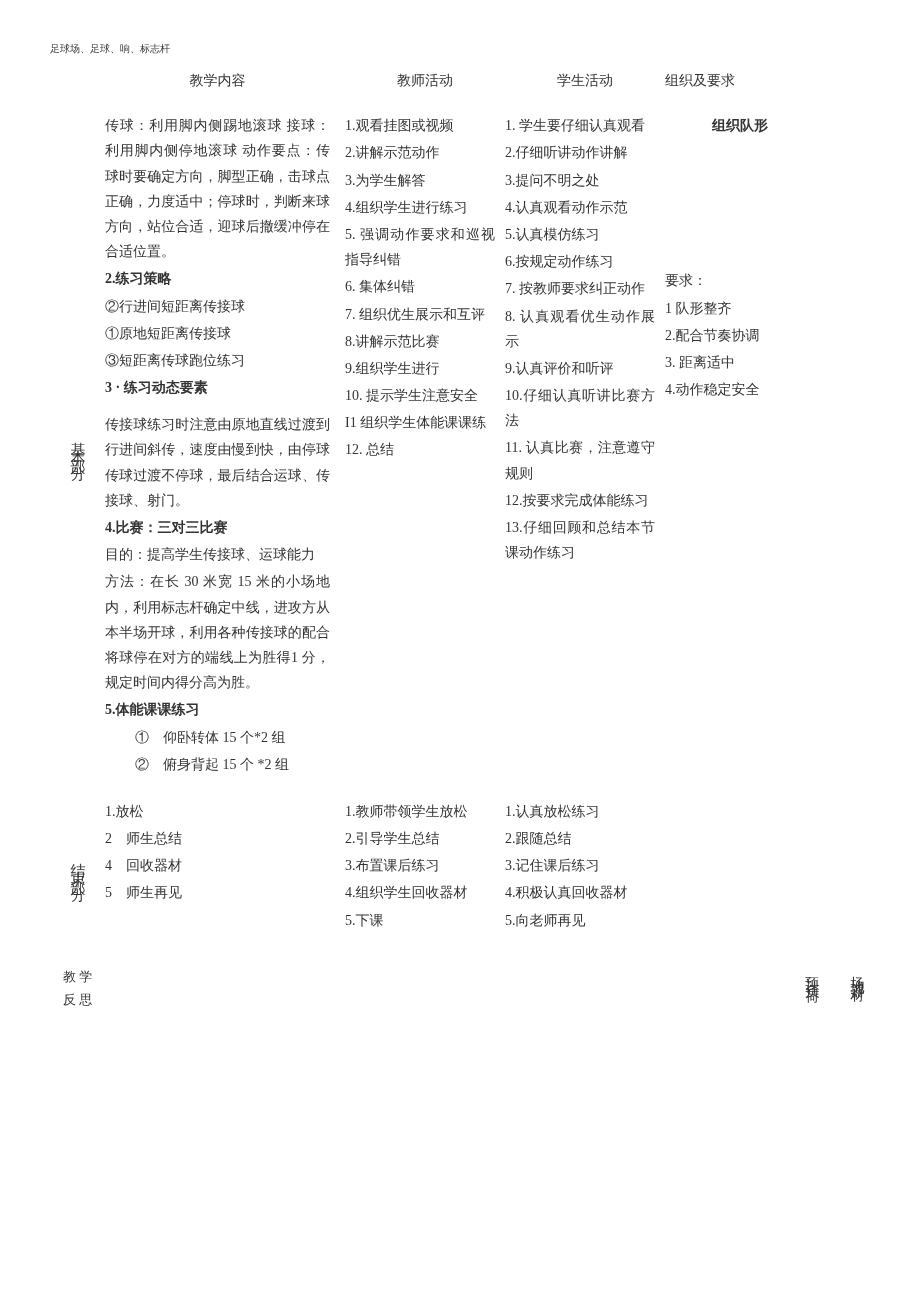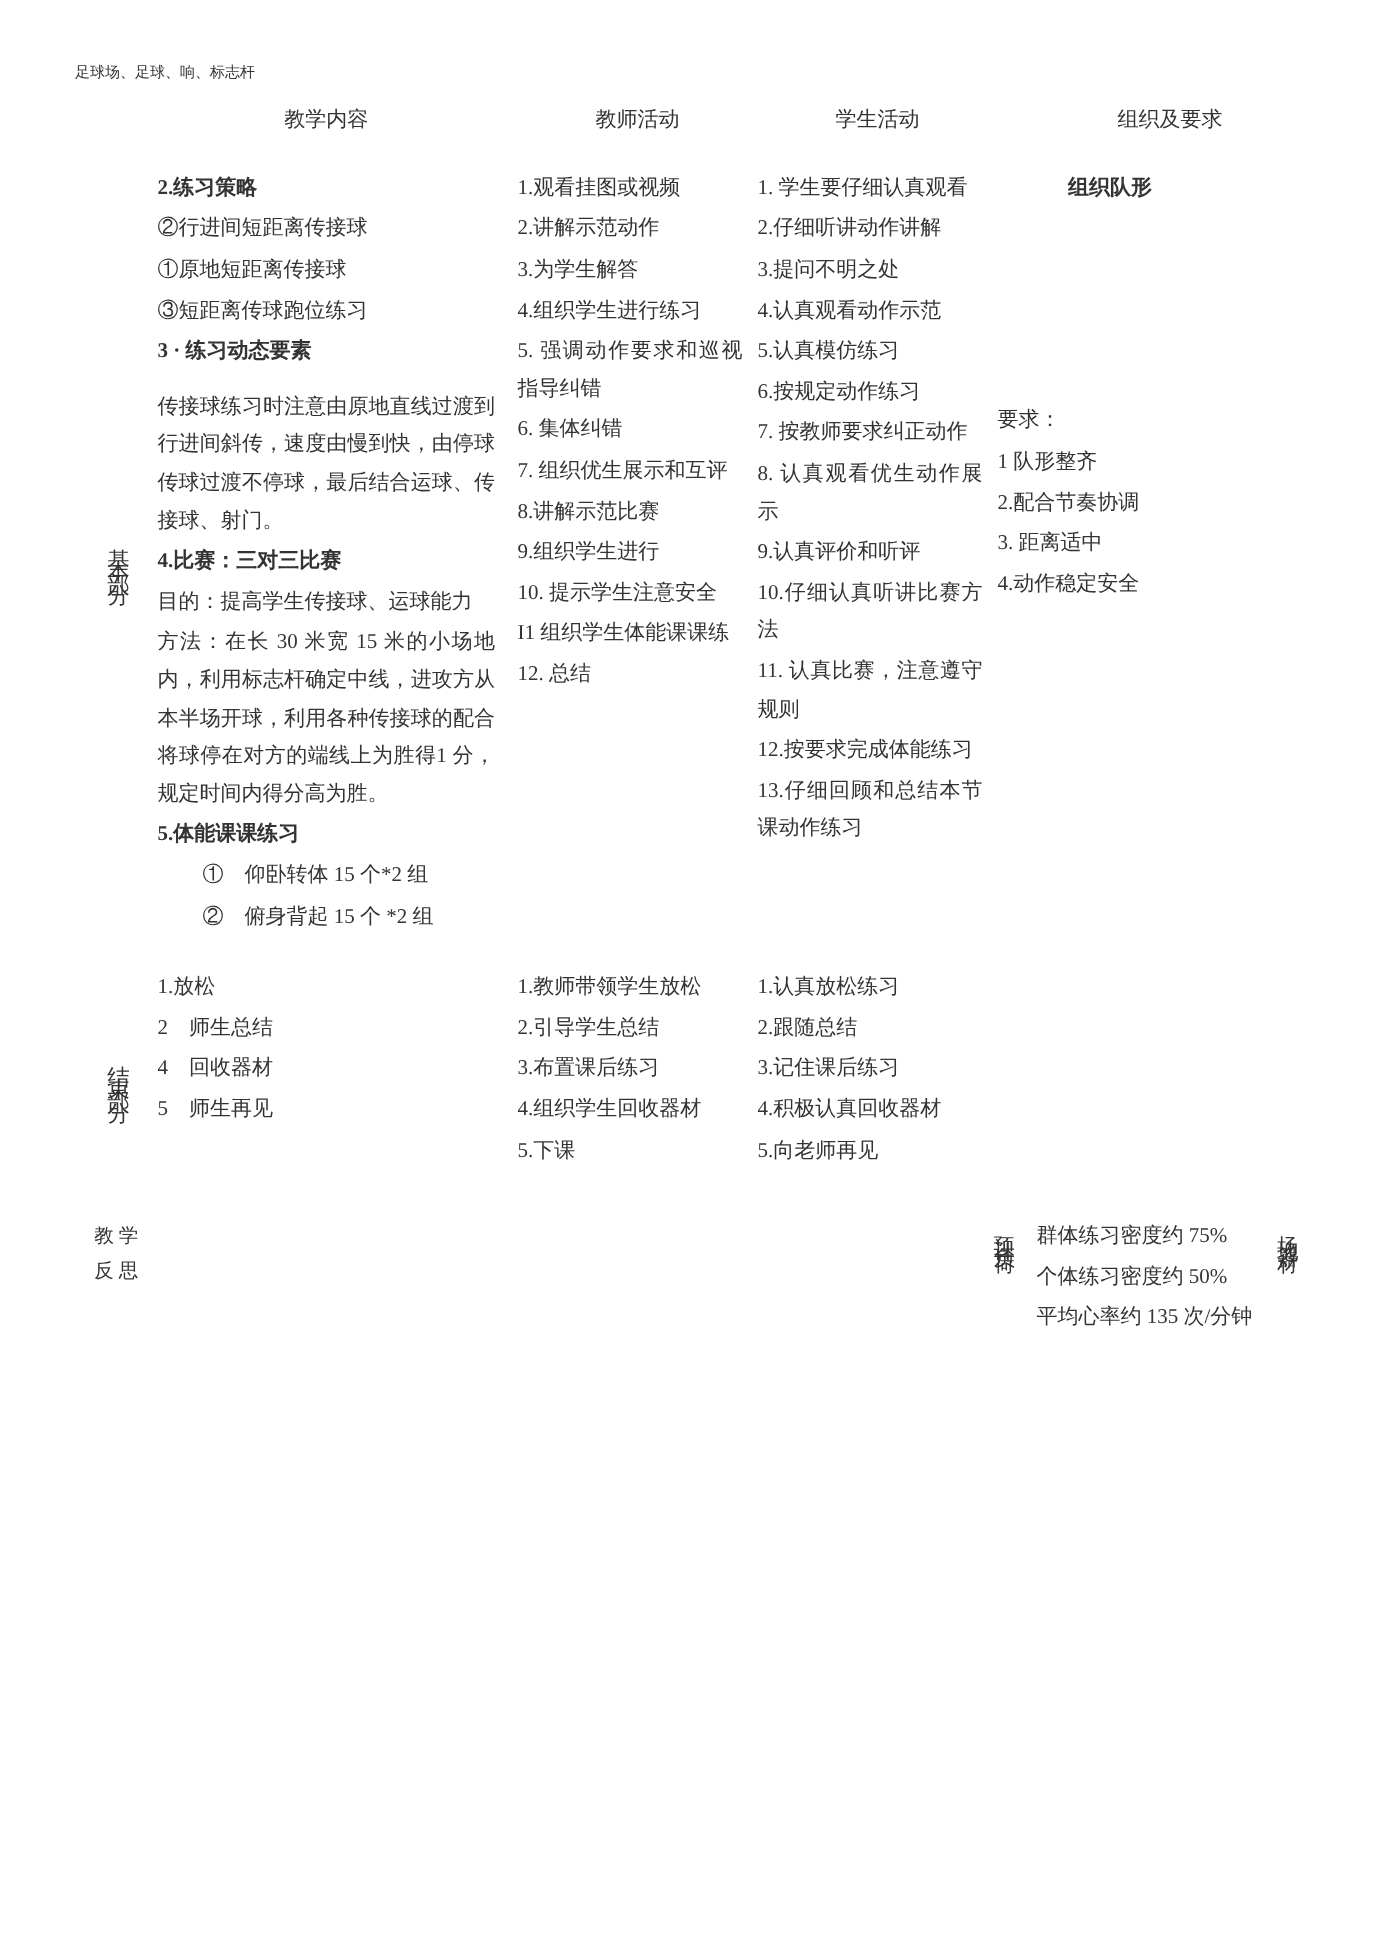--- a/index.html
+++ b/index.html
@@ -49,21 +49,21 @@
     .col-teacher {
       width: 160px;
       text-align: center;
     }
     .col-student {
       width: 160px;
       text-align: center;
     }
     .col-org {
       width: 150px;
-      text-align: right;
+      text-align: left;
     }
     .body-row {
       display: flex;
       align-items: stretch;
       padding: 10px 0;
     }
     .cell-content {
       width: 240px;
       padding-right: 15px;
       text-align: justify;
@@ -143,20 +143,21 @@
     <div class="col-content">教学内容</div>
     <div class="col-teacher">教师活动</div>
     <div class="col-student">学生活动</div>
     <div class="col-org">组织及要求</div>
   </div>
 
   <div class="body-row">
     <div class="col-section">基本部分</div>
 
     <div class="cell-content">
+      <div class="p">传球：利用脚内侧踢地滚球 接球：利用脚内侧停地滚球 动作要点：传球时要确定方向，脚型正确，击球点正确，力度适中；停球时，判断来球方向，站位合适，迎球后撤缓冲停在合适位置。</div>
       <div class="p bold">2.练习策略</div>
       <div class="p">②行进间短距离传接球</div>
       <div class="p">①原地短距离传接球</div>
       <div class="p">③短距离传球跑位练习</div>
       <div class="p bold">3 · 练习动态要素</div>
       <div style="height:10px"></div>
       <div class="p">传接球练习时注意由原地直线过渡到行进间斜传，速度由慢到快，由停球传球过渡不停球，最后结合运球、传接球、射门。</div>
       <div class="p bold">4.比赛：三对三比赛</div>
       <div class="p">目的：提高学生传接球、运球能力</div>
       <div class="p">方法：在长 30 米宽 15 米的小场地内，利用标志杆确定中线，进攻方从本半场开球，利用各种传接球的配合将球停在对方的端线上为胜得1 分，规定时间内得分高为胜。</div>
@@ -238,22 +239,17 @@
   </div>
 
   <div class="bottom-row">
     <div class="reflect-label">
       <div>教 学</div>
       <div>反 思</div>
     </div>
     <div class="reflect-content"></div>
     <div class="load-section">
       <div class="load-label">预计负荷</div>
-      <div class="load-content">
-        <div class="p">群体练习密度约 75%</div>
-        <div class="p">个体练习密度约 50%</div>
-        <div class="p">平均心率约 135 次/分钟</div>
-      </div>
       <div class="venue-label">场地器材</div>
     </div>
   </div>
 
 </div>
 
 </body></html>

